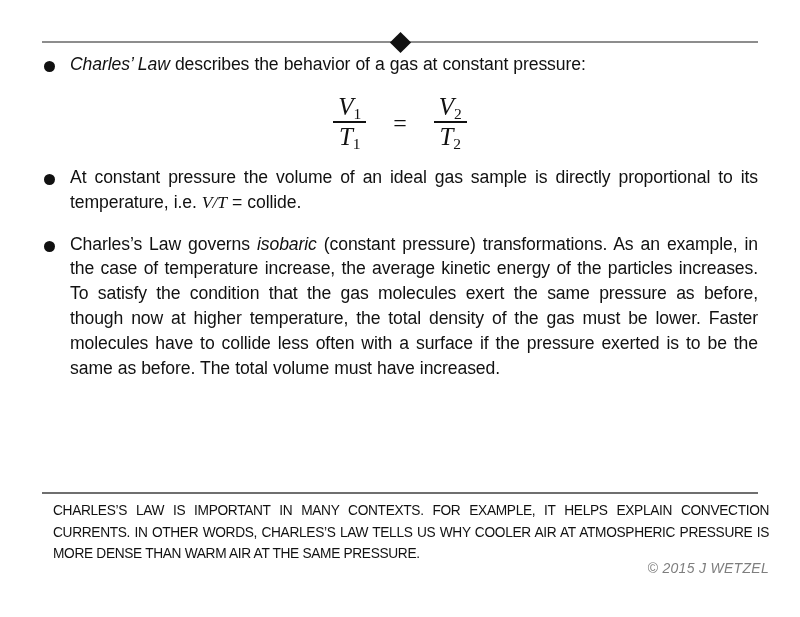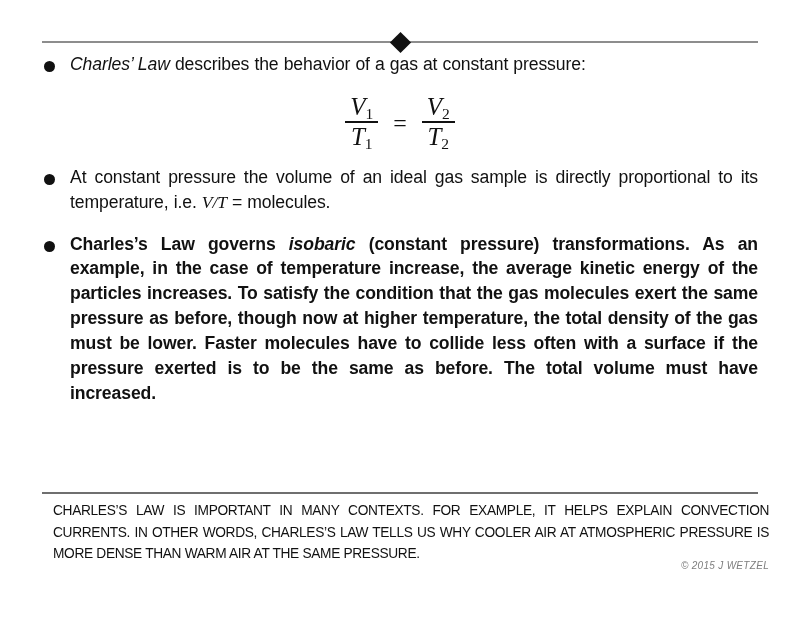--- a/index.html
+++ b/index.html
@@ -66,21 +66,21 @@
   .bullet-item {
     position: relative;
     padding-left: 28px;
     margin-bottom: 17px;
     font-size: 17.6px;
     line-height: 1.42;
     text-align: justify;
     letter-spacing: -0.1px;
     word-spacing: 0.3px;
   }
-  .bullet-item:last-child { margin-bottom: 0; font-weight: bold; }
+  .bullet-item:last-child { margin-bottom: 0; }
 
   .bullet-dot {
     position: absolute;
     left: 2px;
     top: 0.52em;
     width: 11px;
     height: 11px;
     background: #111111;
     border-radius: 50%;
   }
@@ -89,20 +89,21 @@
   .bullet-text i, .it { font-style: italic; }
 
   
   .formula-row {
     display: flex;
     justify-content: center;
     align-items: center;
     margin: 6px 0 14px 0;
     font-family: "Liberation Serif", "DejaVu Serif", serif;
     color: #111111;
+    gap: 12px;
   }
   .frac {
     display: inline-flex;
     flex-direction: column;
     align-items: center;
     font-size: 25px;
     line-height: 1.06;
   }
   .frac .num, .frac .den {
     font-style: italic;
@@ -156,21 +157,21 @@
     color: #111111;
     text-align: justify;
     transform: scaleX(0.94);
     transform-origin: left top;
     width: 106.4%;
   }
   .copyright {
     position: absolute;
     right: 0;
     top: 60px;
-    font-size: 10px;
+    font-size: 14px;
     font-style: italic;
     color: #7e7e7e;
     letter-spacing: 0.3px;
     white-space: nowrap;
   }
 </style>
 </head>
 <body>
 
 <div class="slide">
@@ -196,21 +197,21 @@
       <span class="eq-sign">=</span>
       <span class="frac">
         <span class="num"><span>V</span><sub>2</sub></span>
         <span class="bar"></span>
         <span class="den"><span>T</span><sub>2</sub></span>
       </span>
     </div>
 
     <div class="bullet-item">
       <span class="bullet-dot"></span>
-      <span class="bullet-text"><span>At constant pressure the volume of an ideal gas sample is directly proportional to its temperature, i.e. </span><span class="it" style="font-family:Liberation Serif, serif;">V/T</span><span> = molecules.</span></span>
+      <span class="bullet-text"><span>At constant pressure the volume of an ideal gas sample is directly proportional to its temperature, i.e. </span><span class="it" style="font-family:Liberation Serif, serif;">V/T</span><span> = collide.</span></span>
     </div>
 
 
     <div class="bullet-item">
       <span class="bullet-dot"></span>
       <span class="bullet-text"><span>Charles’s Law governs </span><i class="it">isobaric</i><span> (constant pressure) transformations.  As an example, in the case of temperature increase, the average kinetic energy of the particles increases.  To satisfy the condition that the gas molecules exert the same pressure  as before, though now at higher temperature, the total density of the gas must be lower.  Faster molecules have to collide less often with a surface if the pressure exerted is to be the same as before.  The total volume must have increased.</span></span>
     </div>
 
   </div>
 

